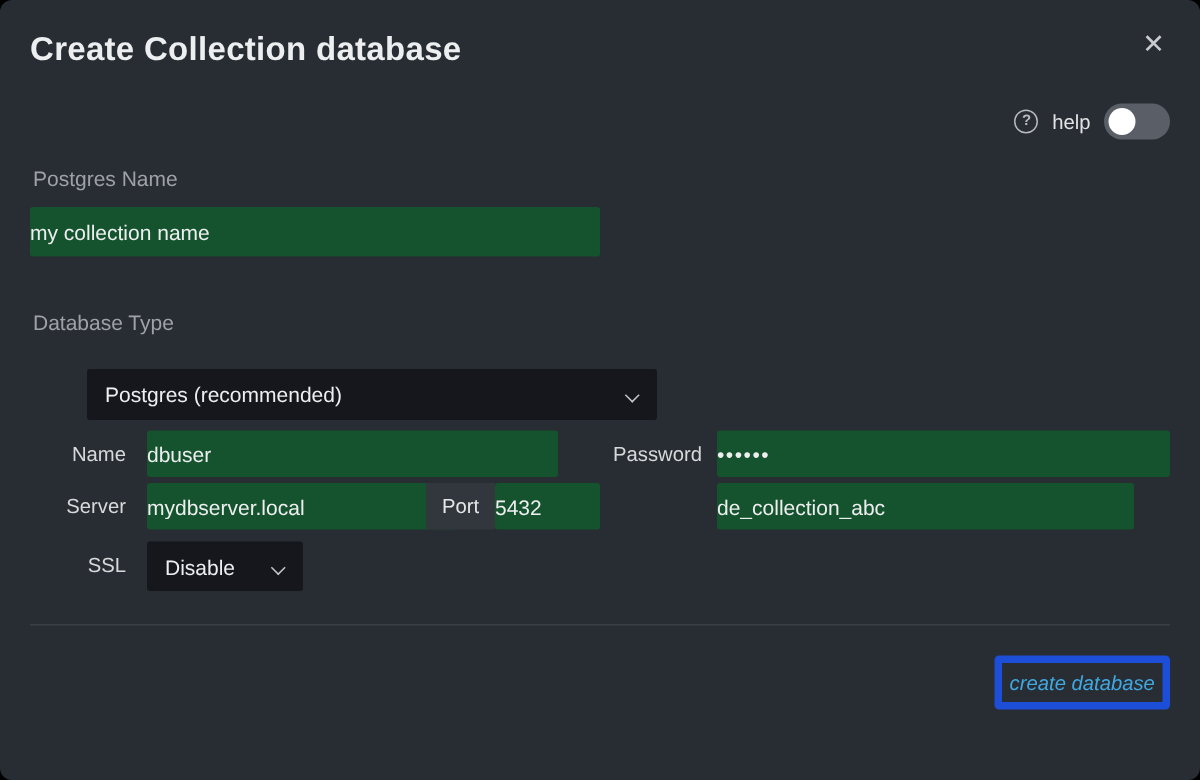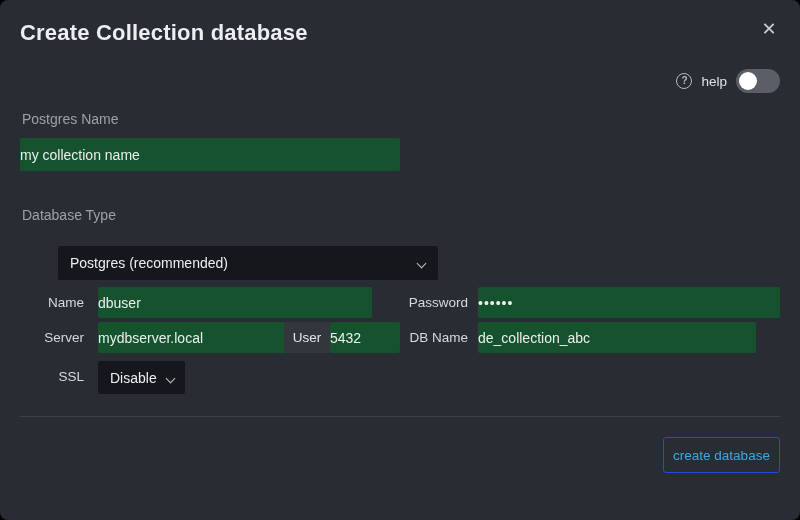--- a/index.html
+++ b/index.html
@@ -27,21 +27,21 @@
 
   .tinput { background:#14532d; border:none; outline:none; color:#edeeef;
             font-family:"Liberation Sans", sans-serif; font-size:14px;
             padding:0 0; border-radius:2px; position:absolute; }
   .name-input { left:20px; top:138px; width:380px; height:33px; }
 
   .selectbox { position:absolute; background:#15171d; border-radius:2px; color:#edeeef;
                font-size:14px; display:flex; align-items:center; padding:0 12px;
                cursor:pointer; justify-content:space-between; }
   .type-select { left:20px; top:246px; width:380px; height:34px;margin-left:38px; }
-  .ssl-select  { left:98px; top:361px; width:87px; height:33px; }
+  .ssl-select  { left:98px; top:361px; width:104px; height:33px; }
   .chev { width:8px; height:8px; position:relative; margin-left:10px; flex:none; }
   .chev:before { content:""; position:absolute; left:0; top:1px; width:6px; height:6px;
                  border-right:1.6px solid #c3c5c9; border-bottom:1.6px solid #c3c5c9;
                  transform:rotate(45deg); }
 
   .flabel { position:absolute; text-align:right; font-size:13.5px; color:#d7d9db;
             line-height:31px; }
   .lab-l { left:20px; width:64px; }
   .lab-r { left:398px; width:70px; }
   .r1 { top:287px; } .r2 { top:322px; } .r3 { top:361px; }
@@ -51,23 +51,23 @@
   .server-input { left:98px;  top:322px; width:207px; height:31px; }
   .port-cell    { position:absolute; left:284px; top:322px; width:46px; height:31px;
                   background:#32363d; color:#e6e7e9; font-size:13.5px;
                   display:flex; align-items:center; justify-content:center; }
   .port-input   { left:330px; top:322px; width:70px; height:31px; }
   .dbname-input { left:478px; top:322px; width:278px; height:31px; }
 
   .divider { position:absolute; left:20px; right:20px; top:416px; height:1px; background:#3b3f46; }
 
   .create-btn { position:absolute; right:20px; top:437px; width:117px; height:36px;
-                background:transparent; border:1px solid #1d4ed8; border-radius:3px;
+                background:transparent; border:5px solid #1d4ed8; border-radius:3px;
                 color:#40a8e0; font-family:"Liberation Sans", sans-serif; font-size:13.5px;
-                cursor:pointer; }
+                cursor:pointer;font-style:italic; }
 </style>
 </head>
 <body>
 
 <div class="modal">
 
   <div class="title">Create Collection database</div>
   <div class="close">✕</div>
 
   <div class="help-row">
@@ -89,24 +89,23 @@
 
   <div class="flabel lab-l r1">Name</div>
   <input class="tinput user-input" value="dbuser" style="">
 
   <div class="flabel lab-r r1">Password</div>
   <input class="tinput pass-input" value="••••••" style="">
 
   <div class="flabel lab-l r2">Server</div>
   <input class="tinput server-input" value="mydbserver.local" style="">
 
-  <div class="port-cell">User</div>
+  <div class="port-cell">Port</div>
   <input class="tinput port-input" value="5432" style="">
 
-  <div class="flabel lab-r r2">DB Name</div>
   <input class="tinput dbname-input" value="de_collection_abc" style="">
 
   <div class="flabel lab-l r3">SSL</div>
   <div class="selectbox ssl-select">
     <span>Disable</span>
     <span class="chev"></span>
   </div>
 
   <div class="divider"></div>
 

